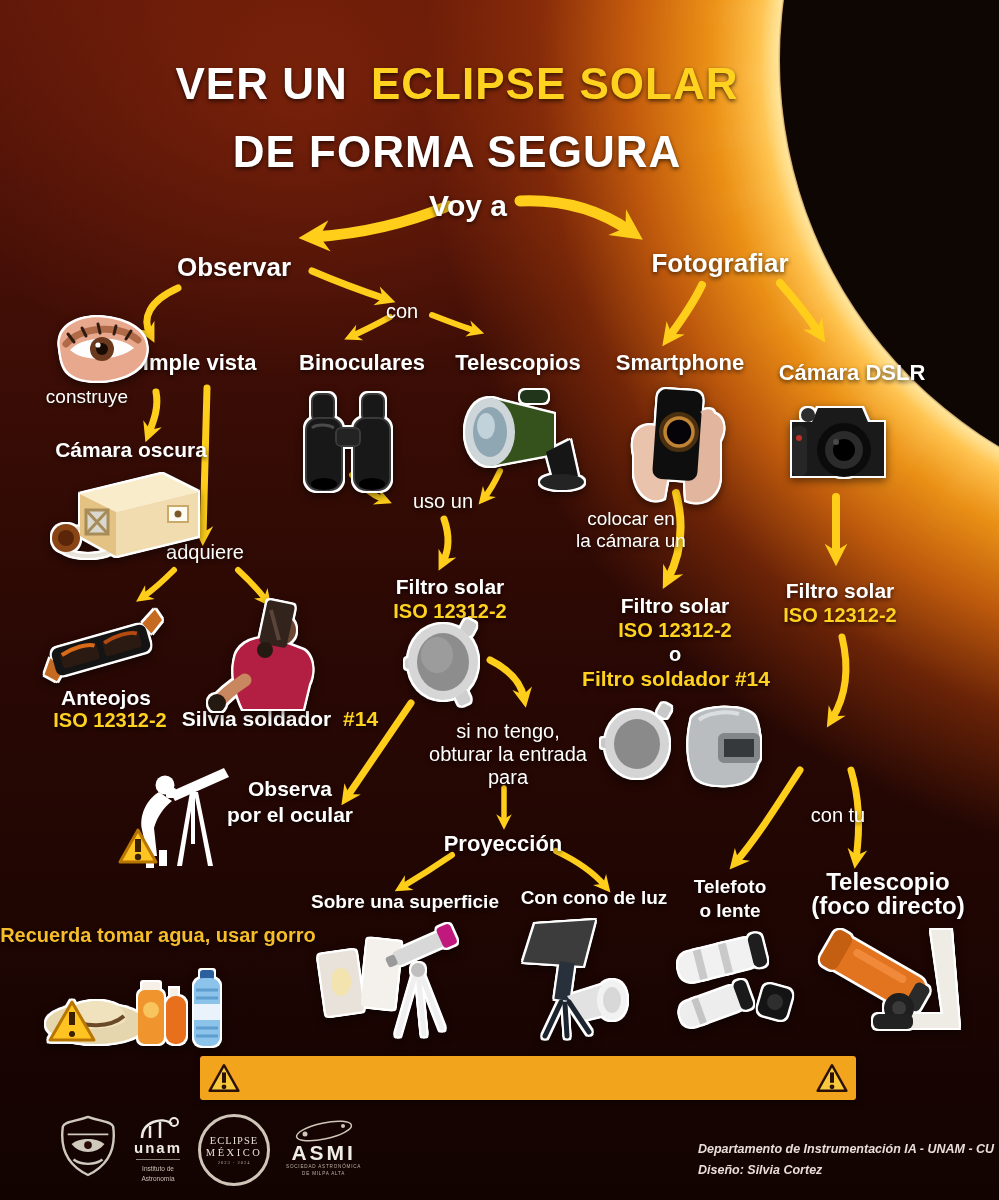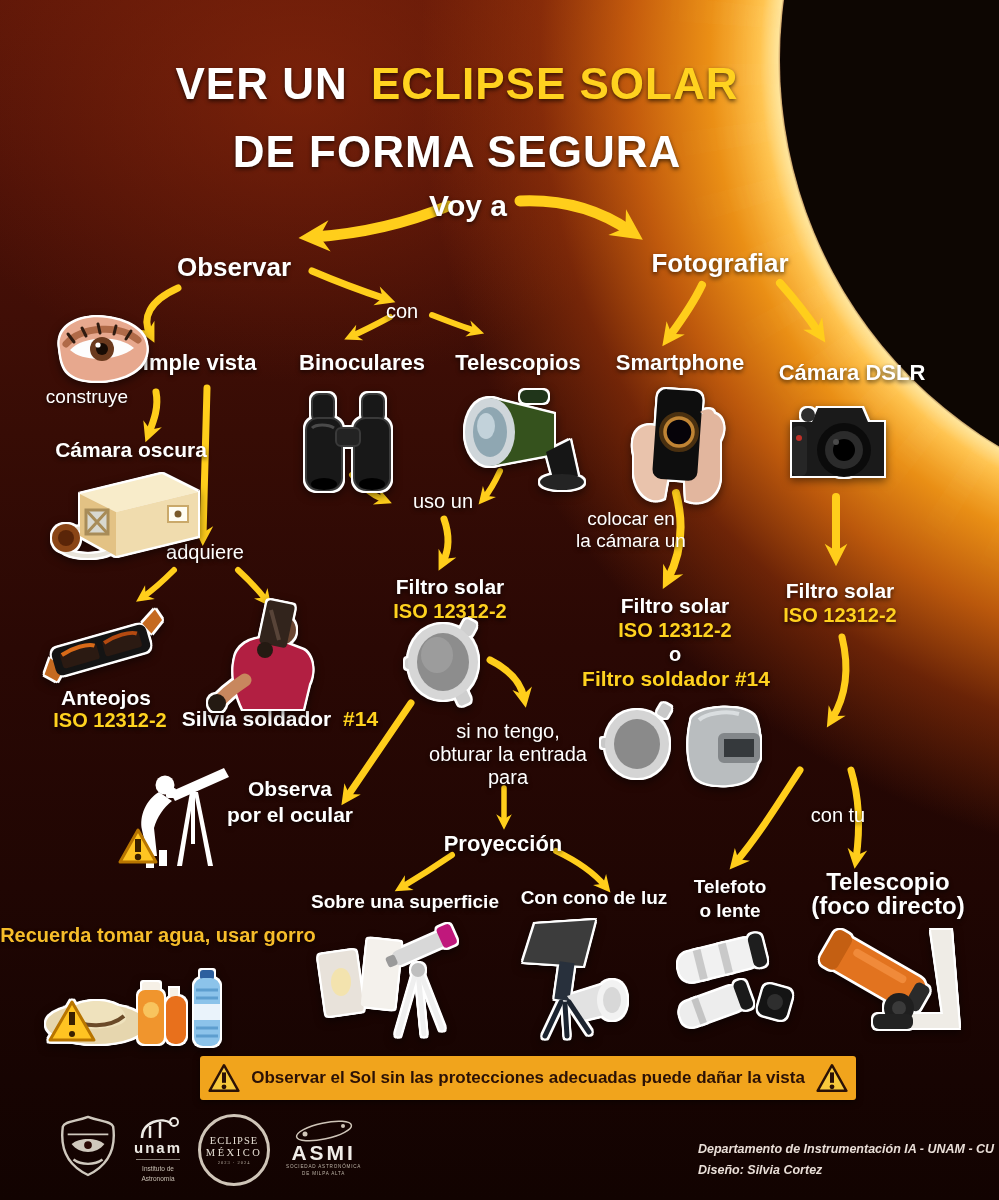--- a/index.html
+++ b/index.html
@@ -367,21 +367,20 @@
     <path d="M154,22 H176 M154,30 H176 M154,60 H176 M154,68 H176" stroke="#5D9ECF" stroke-width="3"></path>
     <rect x="152" y="36" width="26" height="16" fill="#EAF3FB"></rect>
   </svg>
 
   <div class="banner">
     <svg width="32" height="30" viewBox="0 0 40 36">
       <path d="M20,2 L38,34 L2,34 Z" fill="#F8C93C" stroke="#2B1106" stroke-width="3" stroke-linejoin="round"></path>
       <rect x="17.5" y="11" width="5" height="13" fill="#2B1106"></rect>
         <circle cx="20" cy="29" r="3" fill="#2B1106"></circle>
     </svg>
-    <span class="banner-text">Observar el Sol sin las protecciones adecuadas puede dañar la vista</span>
     <svg width="32" height="30" viewBox="0 0 40 36">
       <path d="M20,2 L38,34 L2,34 Z" fill="#F8C93C" stroke="#2B1106" stroke-width="3" stroke-linejoin="round"></path>
       <rect x="17.5" y="11" width="5" height="13" fill="#2B1106"></rect>
         <circle cx="20" cy="29" r="3" fill="#2B1106"></circle>
     </svg>
   </div>
 
   <div class="footer-logos">
     <svg width="60" height="64" viewBox="0 0 62 64">
       <path d="M31,2 C44,7 55,6 57,12 C60,34 52,52 31,62 C10,52 2,34 5,12 C7,6 18,7 31,2 Z" fill="none" stroke="#CFC8BD" stroke-width="2.5"></path>

